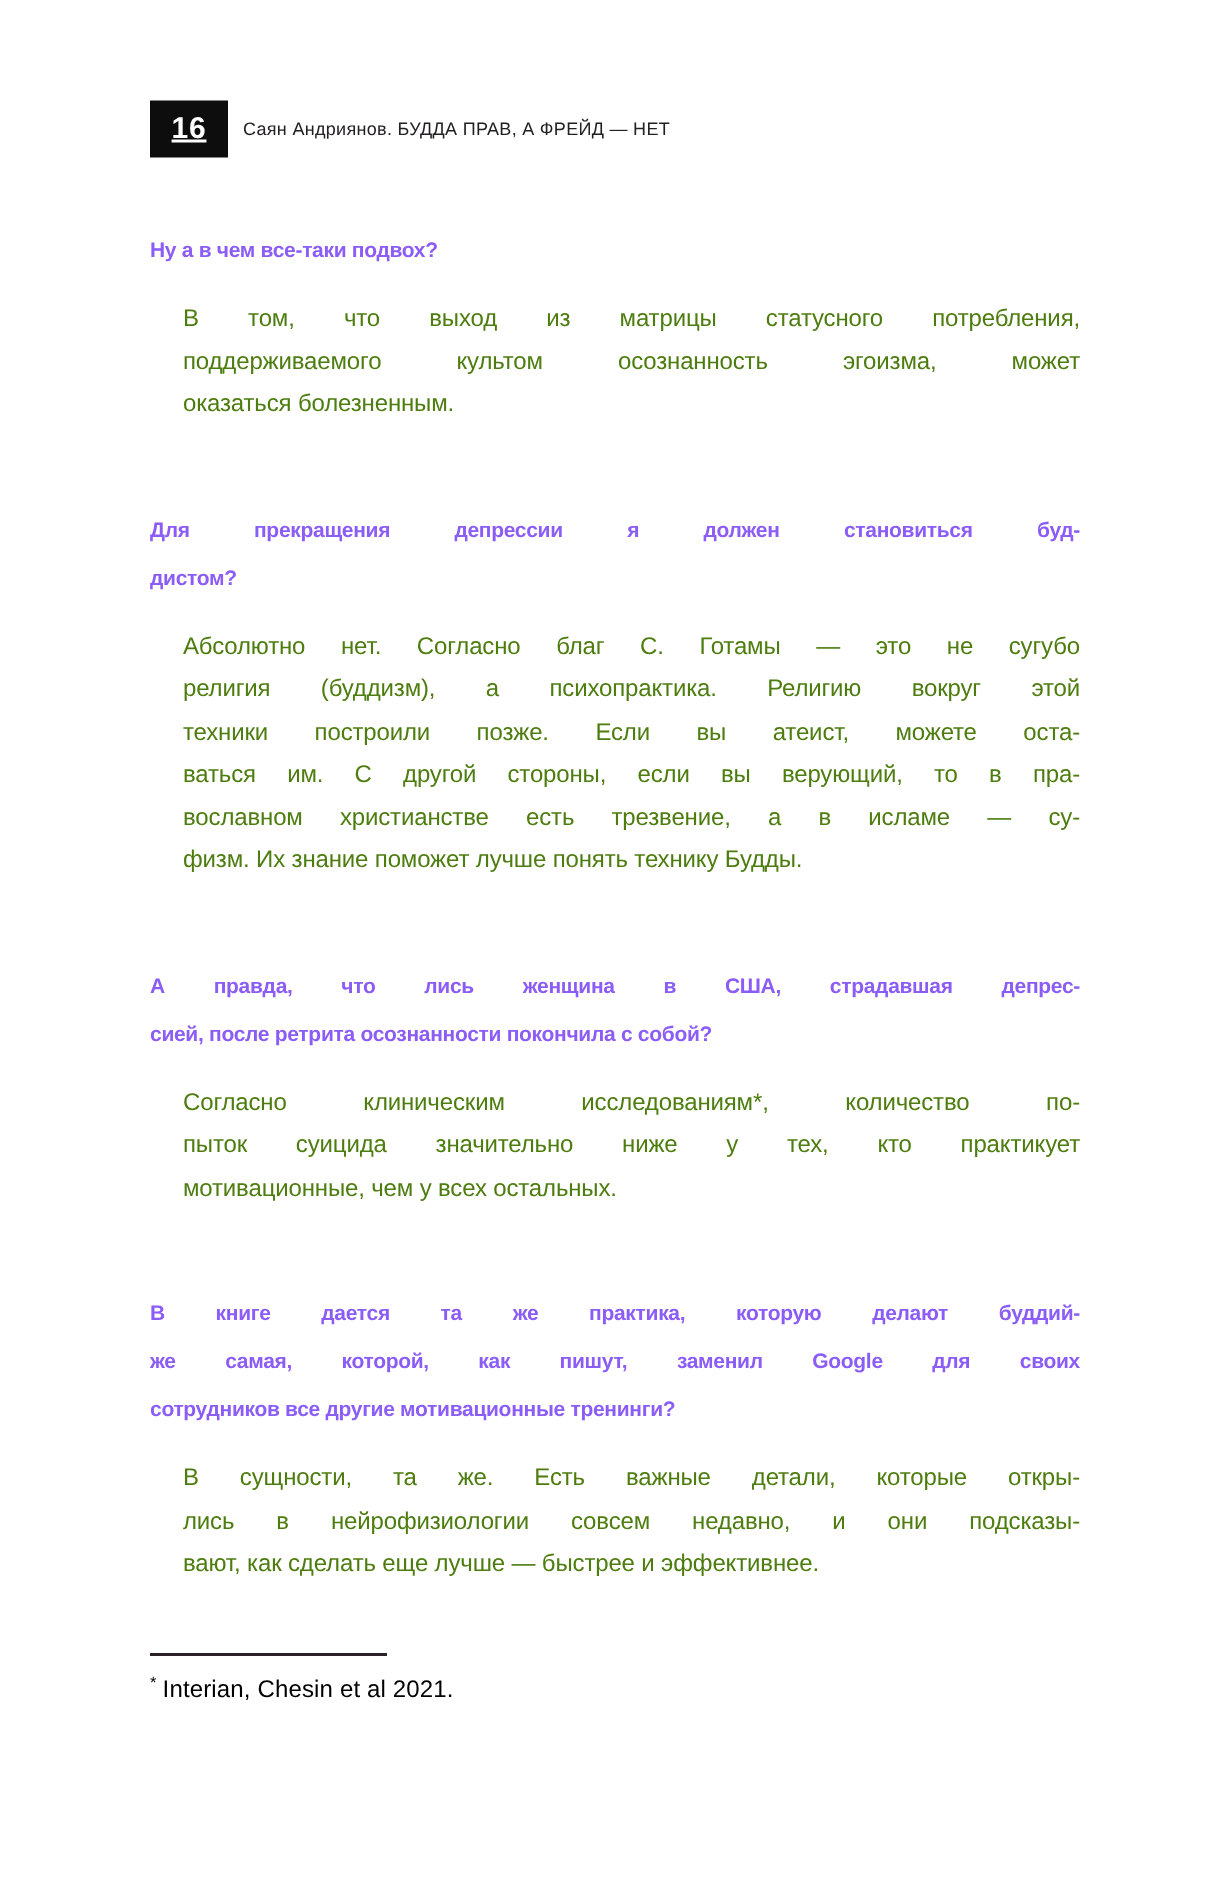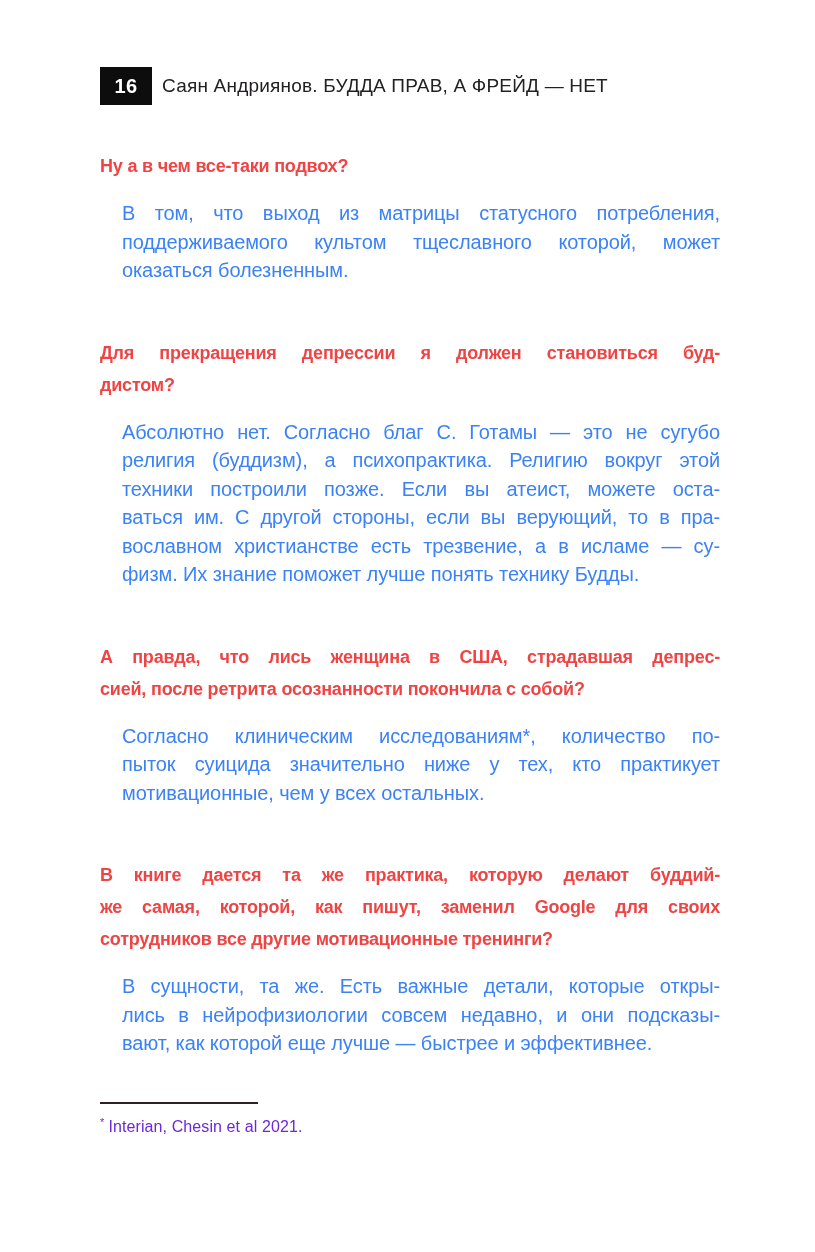--- a/index.html
+++ b/index.html
@@ -30,47 +30,48 @@
     height: 38px;
     background: #0d0d0d;
     color: #ffffff;
     font-size: 20px;
     font-weight: bold;
     display: flex;
     align-items: center;
     justify-content: center;
     letter-spacing: 0.5px;
     flex: 0 0 auto;
+    text-decoration: underline;
   }
   .running-title {
     margin-left: 10px;
-    font-size: 19px;
+    font-size: 12px;
     color: #232023;
     letter-spacing: 0.2px;
     white-space: nowrap;
   }
 
   
   .qa-section { margin-top: 52px; }
   .qa-section:first-of-type { margin-top: 44px; }
 
   .question {
     font-weight: bold;
-    font-size: 18px;
+    font-size: 14px;
     line-height: 32px;
-    color: #ef4444;
+    color: #8b5cf6;
     letter-spacing: -0.2px;
     width: 620px;
   }
   .answer {
     margin-top: 17px;
     margin-left: 22px;
-    font-size: 20px;
+    font-size: 16px;
     line-height: 28.5px;
-    color: #3b82f6;
+    color: #4d7c0f;
     letter-spacing: -0.1px;
     width: 598px;
   }
 
   
   .tline {
     text-align: justify;
     text-align-last: justify;
   }
   .tline:last-child {
@@ -85,21 +86,21 @@
     width: 620px;
   }
   .footnote-rule {
     width: 158px;
     height: 2px;
     background: #2a2226;
     margin-bottom: 12px;
   }
   .footnote-text {
     font-size: 16px;
-    color: #6d28d9;
+    color: #000000;
     letter-spacing: 0.1px;
   }
   .footnote-text sup {
     font-size: 11px;
     margin-right: 4px;
   }
 </style>
 </head>
 <body>
 
@@ -111,21 +112,21 @@
   </header>
 
   <main>
 
     <section class="qa-section">
       <div class="question">
           <div class="tline">Ну а в чем все-таки подвох?</div>
         </div>
       <div class="answer">
           <div class="tline">В том, что выход из матрицы статусного потребления,</div>
-          <div class="tline">поддерживаемого культом тщеславного которой, может</div>
+          <div class="tline">поддерживаемого культом осознанность эгоизма, может</div>
           <div class="tline">оказаться болезненным.</div>
         </div>
     </section>
 
     <section class="qa-section">
       <div class="question">
           <div class="tline">Для прекращения депрессии я должен становиться буд-</div>
           <div class="tline">дистом?</div>
         </div>
       <div class="answer">
@@ -152,21 +153,21 @@
 
     <section class="qa-section">
       <div class="question">
           <div class="tline">В книге дается та же практика, которую делают буддий-</div>
           <div class="tline">же самая, которой, как пишут, заменил Google для своих</div>
           <div class="tline">сотрудников все другие мотивационные тренинги?</div>
         </div>
       <div class="answer">
           <div class="tline">В сущности, та же. Есть важные детали, которые откры-</div>
           <div class="tline">лись в нейрофизиологии совсем недавно, и они подсказы-</div>
-          <div class="tline">вают, как которой еще лучше — быстрее и эффективнее.</div>
+          <div class="tline">вают, как сделать еще лучше — быстрее и эффективнее.</div>
         </div>
     </section>
 
   </main>
 
   <footer class="footnote">
     <div class="footnote-rule"></div>
     <div class="footnote-text">
       <sup>*</sup><span>Interian, Chesin et al 2021.</span>
     </div>

